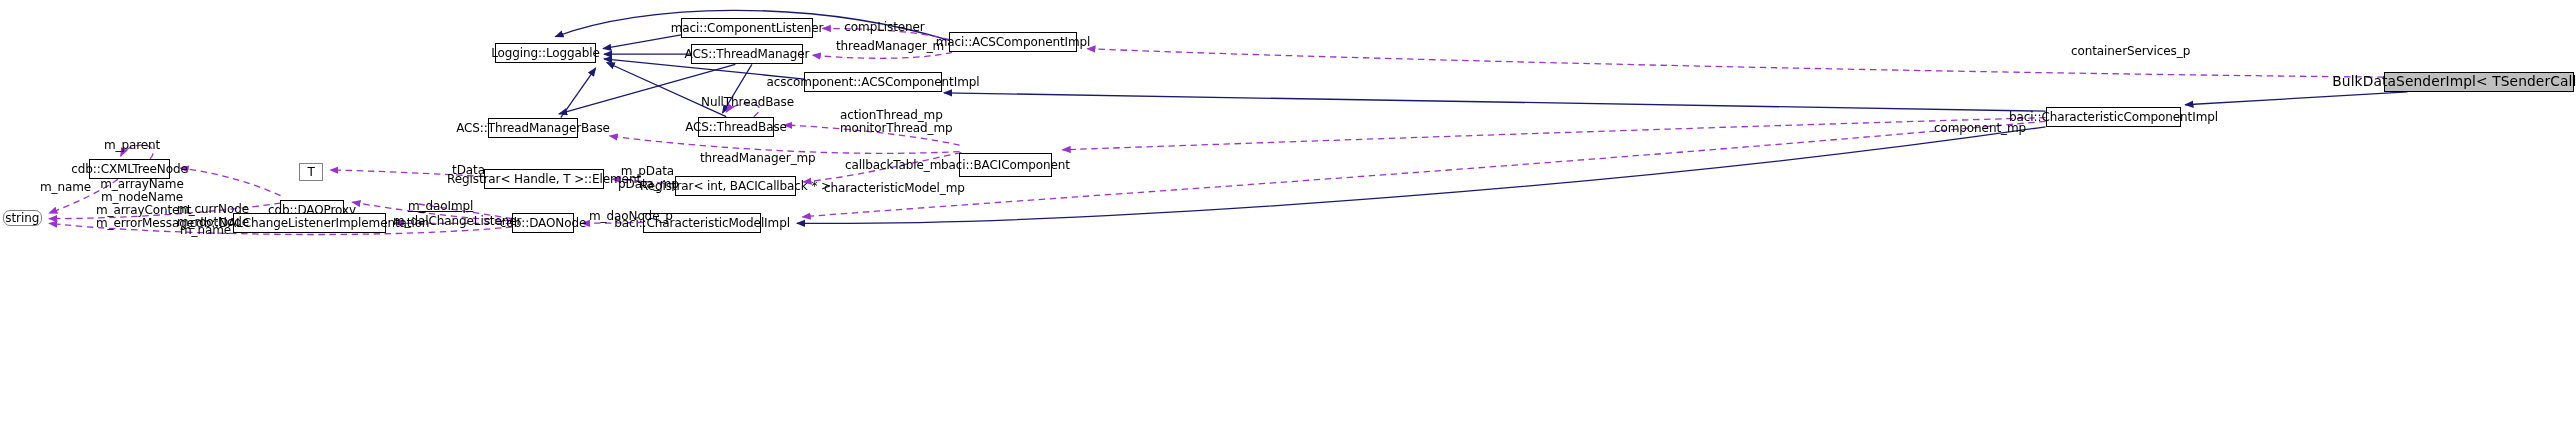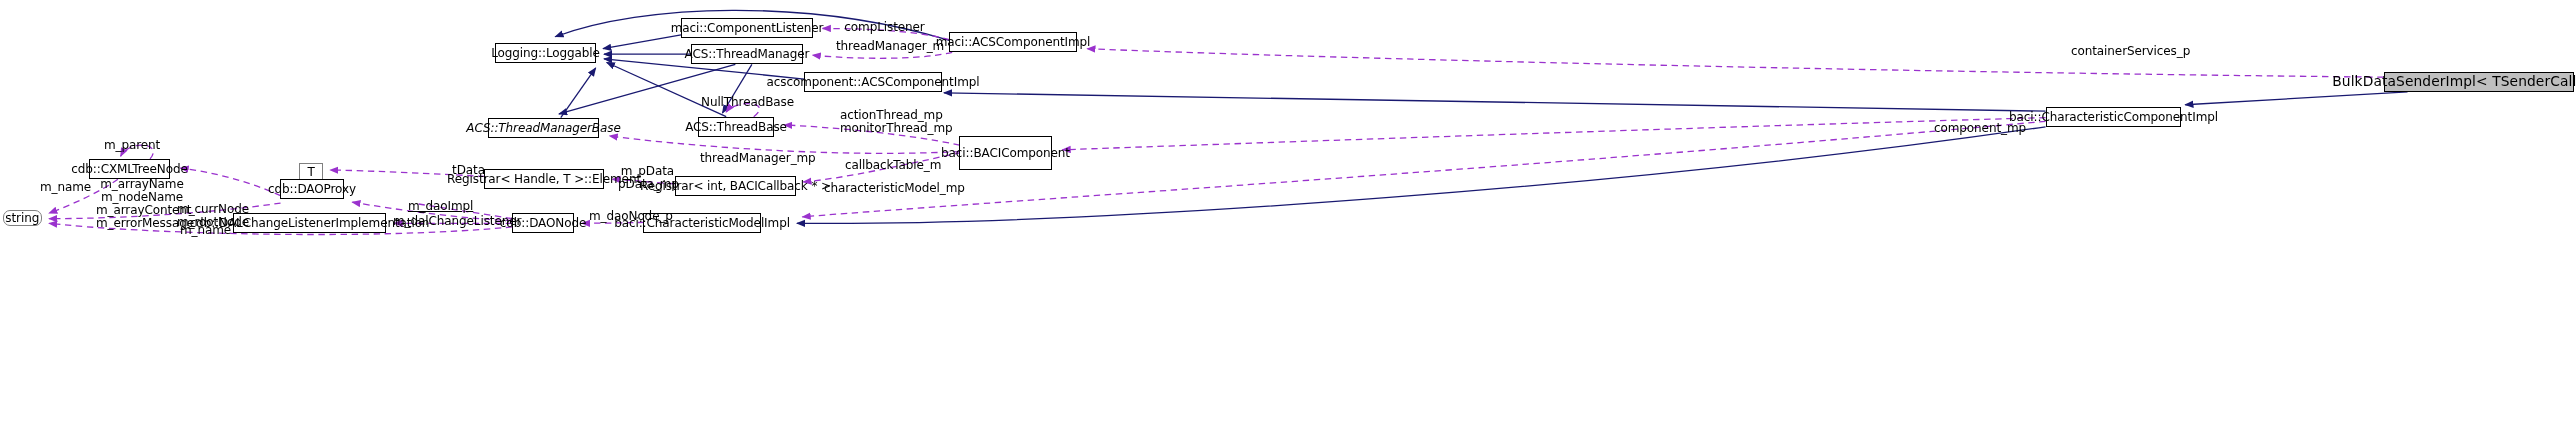--- a/index.html
+++ b/index.html
@@ -149,35 +149,35 @@
   <div class="node" style="left:691px; top:44px; width:112px; height:20px;">ACS::ThreadManager</div>
 
   <div class="node" style="left:949px; top:32px; width:128px; height:20px;">maci::ACSComponentImpl</div>
 
   <div class="node" style="left:804px; top:72px; width:138px; height:20px;">acscomponent::ACSComponentImpl</div>
 
   <div class="node gray" style="left:2384px; top:72px; width:190px; height:20px;">BulkDataSenderImpl&lt; TSenderCallback &gt;</div>
 
   <div class="node" style="left:2046px; top:107px; width:135px; height:20px;">baci::CharacteristicComponentImpl</div>
 
-  <div class="node" style="left:488px; top:118px; width:111px; height:20px;font-style:italic;">ACS::ThreadManagerBase</div>
+  <div class="node" style="left:488px; top:118px; width:90px; height:20px;">ACS::ThreadManagerBase</div>
 
   <div class="node" style="left:698px; top:117px; width:76px; height:20px;">ACS::ThreadBase</div>
 
-  <div class="node" style="left:959px; top:136px; width:93px; height:34px;">baci::BACIComponent</div>
+  <div class="node" style="left:959px; top:153px; width:93px; height:24px;">baci::BACIComponent</div>
 
   <div class="node" style="left:89px; top:159px; width:81px; height:20px;">cdb::CXMLTreeNode</div>
 
   <div class="node thin" style="left:299px; top:163px; width:24px; height:18.4px;">T</div>
 
   <div class="node" style="left:484px; top:169px; width:120px; height:20px;">Registrar&lt; Handle, T &gt;::Element</div>
 
   <div class="node" style="left:675px; top:176px; width:121px; height:20px;">Registrar&lt; int, BACICallback * &gt;</div>
 
-  <div class="node" style="left:280px; top:179px; width:64px; height:20px;">cdb::DAOProxy</div>
+  <div class="node" style="left:280px; top:200px; width:64px; height:20px;">cdb::DAOProxy</div>
 
   <div class="node thin" style="left:2.8px; top:210px; width:39px; height:16px;border-radius:7px;">string</div>
 
   <div class="node" style="left:233px; top:213px; width:153px; height:20px;">cdb::DALChangeListenerImplementation</div>
 
   <div class="node" style="left:512px; top:213px; width:62px; height:20px;">cdb::DAONode</div>
 
   <div class="node" style="left:643px; top:213px; width:118px; height:20px;">baci::CharacteristicModelImpl</div>
 
   <div class="edge-label" style="left:843px; top:21px; width:83px;">compListener</div>

